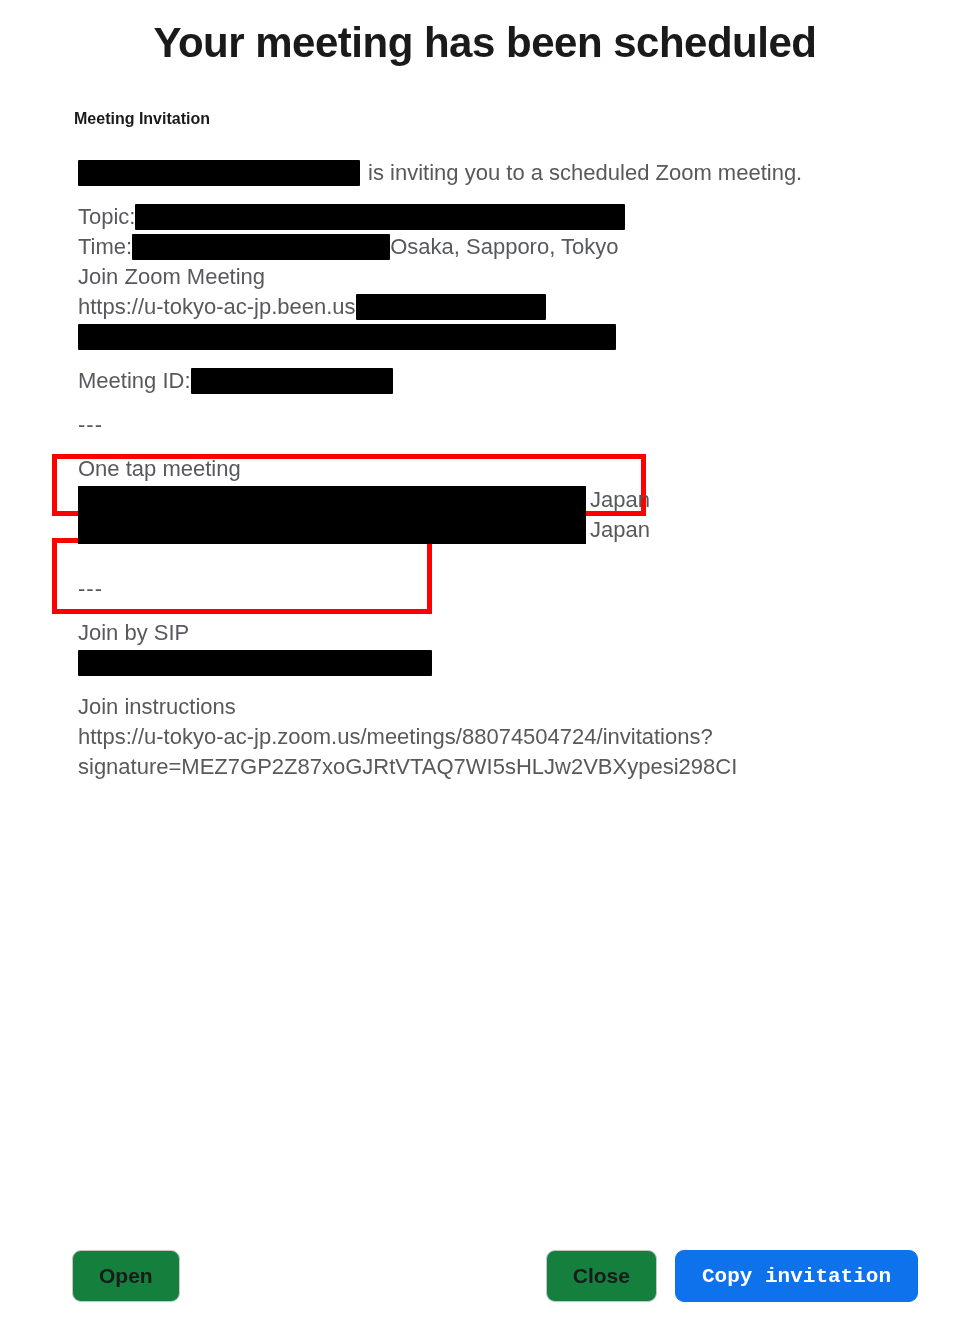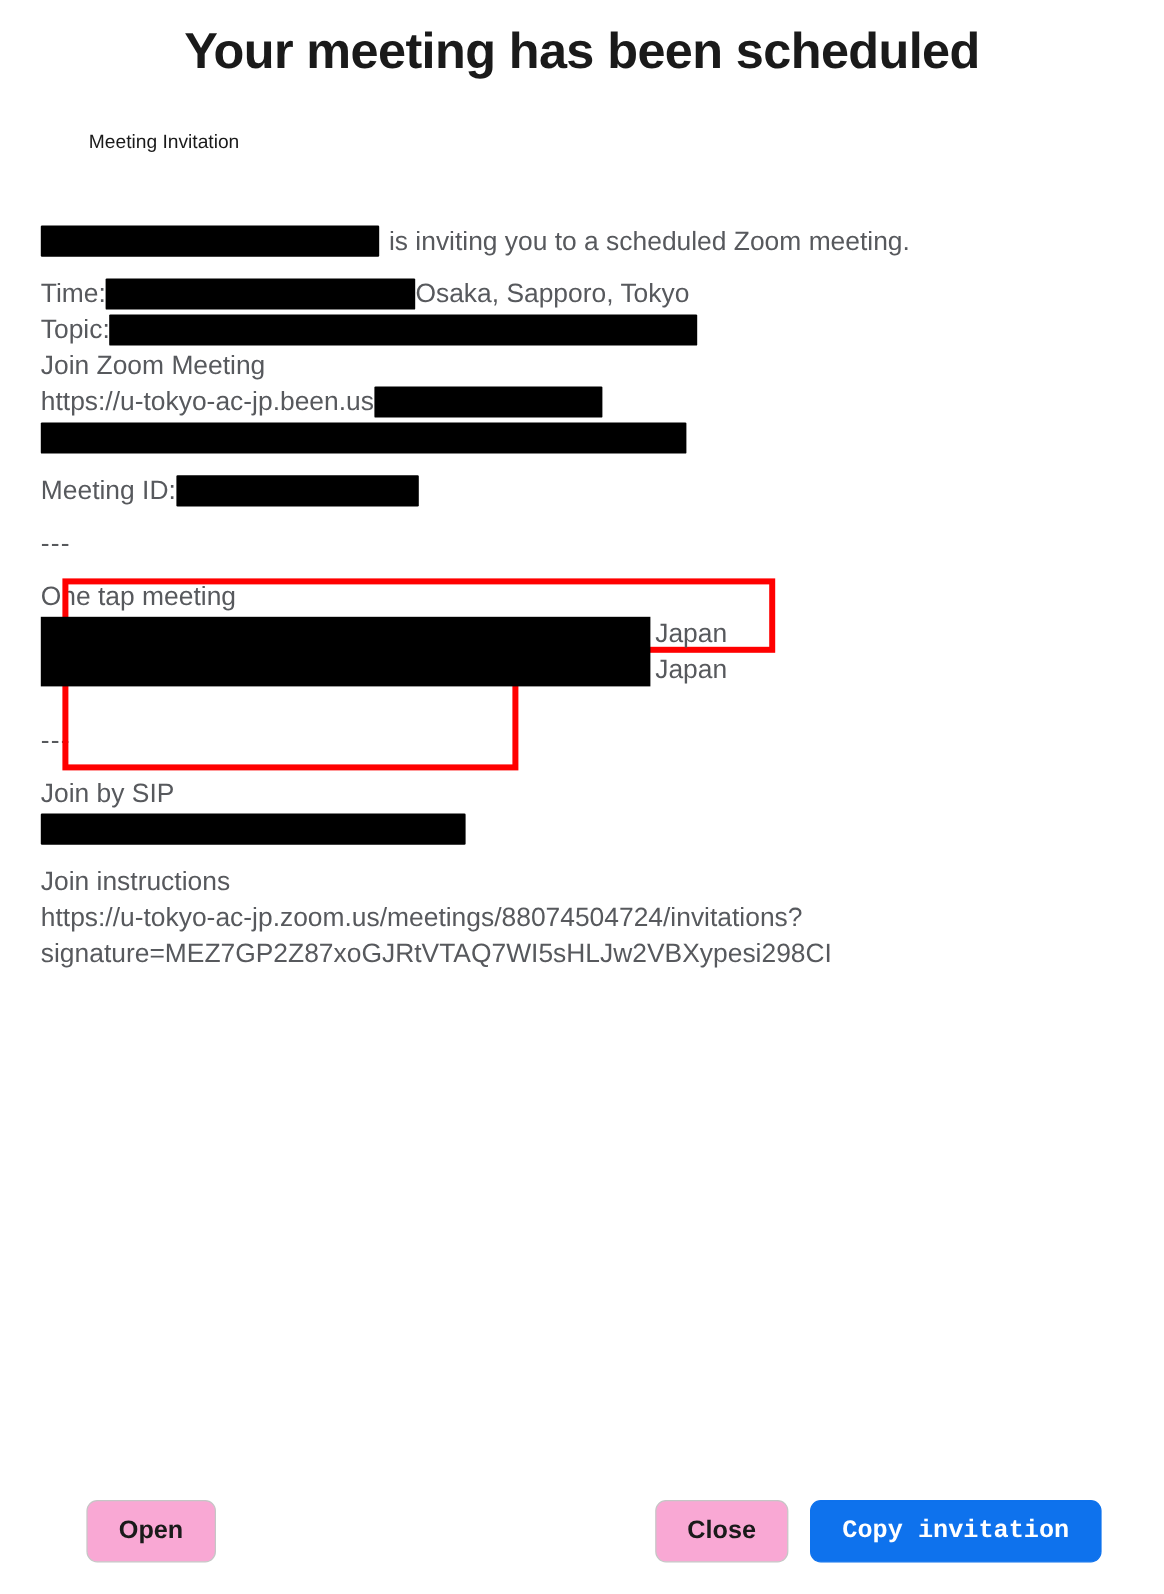--- a/index.html
+++ b/index.html
@@ -25,28 +25,28 @@
   .title {
     text-align: center;
     font-size: 42px;
     font-weight: bold;
     letter-spacing: -0.5px;
     color: #1a1a1a;
     margin: 18px 0 0 0;
     line-height: 1.2;
   }
   .section-label {
-    margin: 42px 0 16px 74px;
+    margin: 42px 0 4px 74px;
     font-size: 16px;
-    font-weight: normal;
+    font-weight: bold;
     color: #1a1a1a;
   }
   .body-area {
-    margin: 42px 0 0 0;
-    padding: 0 74px 0 34px;
+    margin: 26px 0 0 0;
+    padding: 0 74px 0 78px;
     font-size: 22px;
     line-height: 30px;
     color: #57595d;
     flex: 1 1 auto;
     position: relative;
   }
   .line {
     white-space: pre;
     display: block;
   }
@@ -125,21 +125,21 @@
   }
   .btn {
     font-family: "Liberation Sans", sans-serif;
     font-size: 21px;
     font-weight: bold;
     border-radius: 9px;
     cursor: pointer;
     box-sizing: border-box;
   }
   .btn-secondary {
-    background: #f9a8d4;
+    background: #15803d;
     border: 1.5px solid #c6c6c6;
     color: #1a1a1a;
     padding: 13px 26px;
     text-align: right;
   }
   .btn-primary {
     background: #0e72ed;
     border: 1.5px solid #0e72ed;
     color: #ffffff;
     padding: 13px 26px;
@@ -164,23 +164,23 @@
 
   <div class="body-area">
 
     <div class="highlight-url"></div>
     <div class="highlight-id"></div>
 
     <span class="line"><span class="redacted r-name"></span><span> is inviting you to a scheduled Zoom meeting.</span></span>
 
     <div class="spacer-sm"></div>
 
+    <span class="line"><span>Topic:</span><span class="redacted r-topic"></span></span>
+
     <span class="line"><span>Time:</span><span class="redacted r-time"></span><span>Osaka, Sapporo, Tokyo</span></span>
-
-    <span class="line"><span>Topic:</span><span class="redacted r-topic"></span></span>
 
     <span class="line">Join Zoom Meeting</span>
 
     <span class="line"><span>https://u-tokyo-ac-jp.been.us</span><span class="redacted r-url"></span></span>
     <span class="line"><span class="redacted r-url2"></span></span>
 
     <div class="spacer-sm"></div>
 
     <span class="line"><span>Meeting ID:</span><span class="redacted r-id"></span></span>
 

